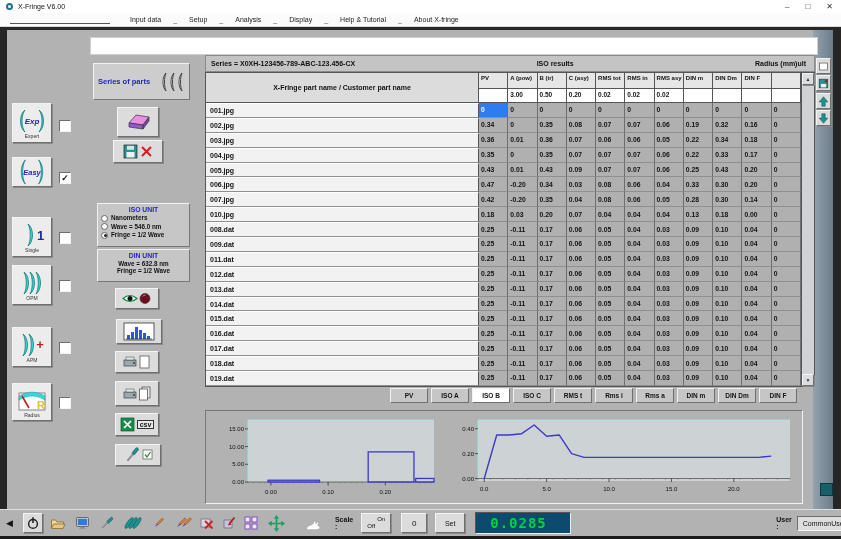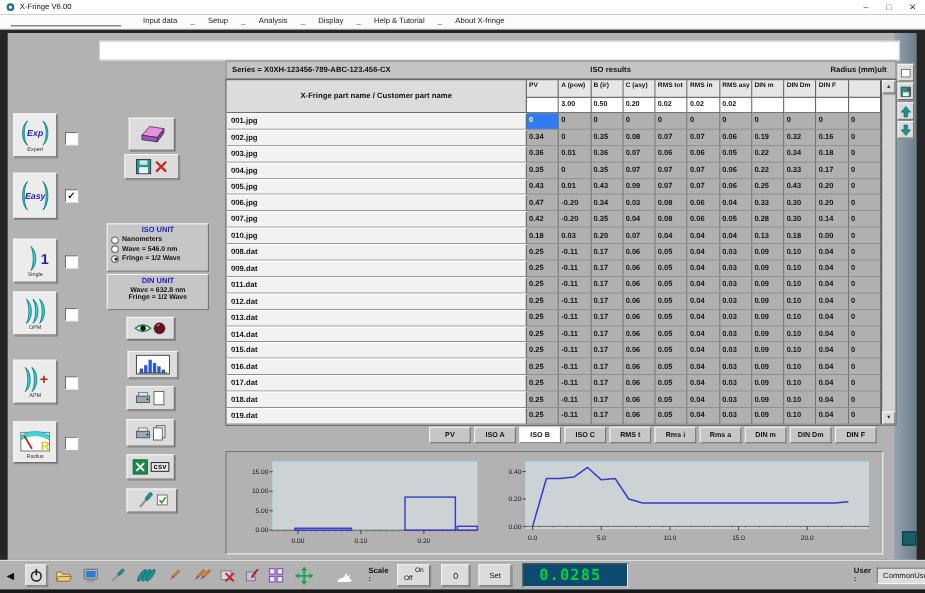--- a/index.html
+++ b/index.html
@@ -141,21 +141,21 @@
       <div class="mode-btn btn" style="top:73px;">
         <svg width="32" height="26" viewBox="0 0 32 26">
           <path class="lens" d="M9 2 C3 6,3 20,9 24 C5 19,5 7,9 2 Z"></path>
           <path class="lens" d="M23 2 C29 6,29 20,23 24 C27 19,27 7,23 2 Z"></path>
           <text class="modetxt" x="16" y="16" text-anchor="middle">Exp</text>
         </svg>
         <div class="mode-caption">Expert</div>
       </div>
       <span class="chk" style="top:90px;"></span>
 
-      <div class="mode-btn btn" style="top:127px;height:42px;">
+      <div class="mode-btn btn" style="top:127px;height:30px;">
         <svg width="32" height="30" viewBox="0 0 32 30">
           <path class="lens" d="M9 2 C3 7,3 23,9 28 C5 22,5 8,9 2 Z"></path>
           <path class="lens" d="M23 2 C29 7,29 23,23 28 C27 22,27 8,23 2 Z"></path>
           <text class="modetxt" x="16" y="18" text-anchor="middle">Easy</text>
         </svg>
         <div class="mode-caption"></div>
       </div>
       <span class="chk" style="top:142px;">✓</span>
 
       <div class="mode-btn btn" style="top:187px;">
@@ -191,20 +191,30 @@
         <svg width="32" height="26" viewBox="0 0 32 26">
           <rect x="3" y="6" width="26" height="17" fill="#fdfdfd" stroke="#555" stroke-width="0.7"></rect>
           <path d="M3 9 Q16 1 29 9 L29 13 Q16 5 3 13 Z" fill="#35d8d8" stroke="#2a9a9a" stroke-width="0.5"></path>
           <line x1="13" y1="21" x2="6" y2="9" stroke="#c02020" stroke-width="1.6"></line>
           <text x="21" y="22" font-size="11" fill="#e8c020" font-weight="bold">R</text>
         </svg>
         <div class="mode-caption">Radius</div>
       </div>
       <span class="chk" style="top:367px;"></span>
 
+      <div class="series-panel">
+        <span class="series-title">Series of parts</span>
+        <svg width="24" height="22" viewBox="0 0 24 22">
+          <g fill="#fdfdfd" stroke="#333" stroke-width="0.9">
+            <path d="M5 2 C1 6,1 16,5 20 C3 16,3 6,5 2 Z"></path>
+            <path d="M13 2 C9 6,9 16,13 20 C11 16,11 6,13 2 Z"></path>
+            <path d="M21 2 C17 6,17 16,21 20 C19 16,19 6,21 2 Z"></path>
+          </g>
+        </svg>
+      </div>
 
       <div class="tool-btn btn" style="left:110px;top:77px;width:42px;height:30px;">
         <svg width="28" height="20" viewBox="0 0 28 20">
           <g stroke="#333" stroke-width="0.7">
             <polygon points="5,11 12,3 25,5 19,13" fill="#e890e0"></polygon>
             <polygon points="5,11 19,13 19,17 5,15" fill="#9858c8"></polygon>
             <polygon points="19,13 25,5 25,9 19,17" fill="#7848a8"></polygon>
           </g>
         </svg>
       </div>

